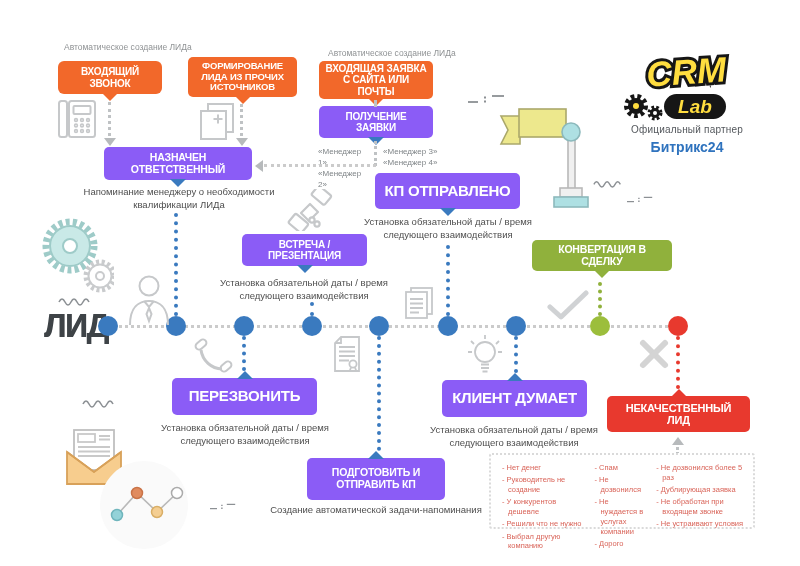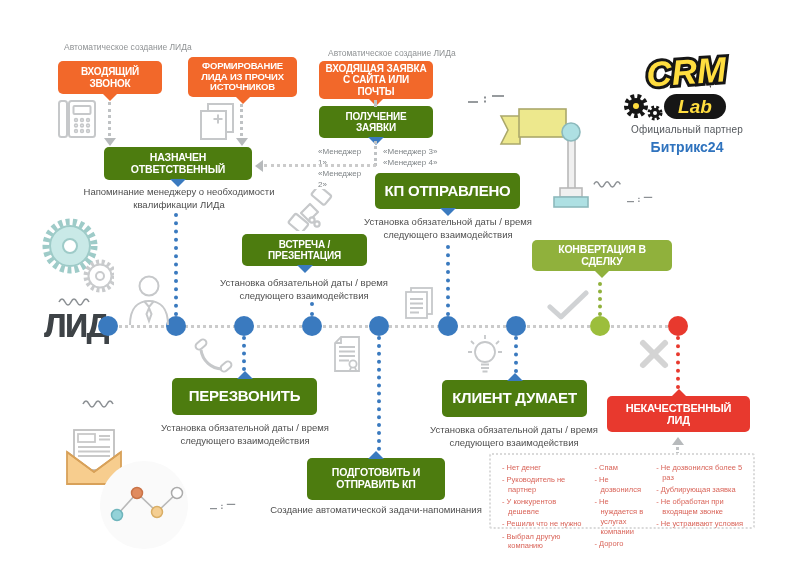--- a/index.html
+++ b/index.html
@@ -3,21 +3,21 @@
 <meta charset="utf-8">
 <style>
   html,body{margin:0;padding:0;background:#fff;}
   #stage{position:relative;width:800px;height:566px;background:#FFFFFF;overflow:hidden;
          font-family:"Liberation Sans",sans-serif;}
   
   .bx{position:absolute;border-radius:5px;color:#fff;font-weight:700;display:flex;
       align-items:center;justify-content:center;text-align:center;line-height:1.12;
       letter-spacing:-0.2px;box-sizing:border-box;padding:2px 6px;}
   .orange{background:#F2682A;--bc:#F2682A;}
-  .blue{background:#4d7c0f;--bc:#3A7ABF;}
+  .blue{background:#8b5cf6;--bc:#3A7ABF;}
   .green{background:#90B13C;--bc:#90B13C;}
   .red{background:#E8392E;--bc:#E8392E;}
   .tail-b::after{content:"";position:absolute;left:50%;bottom:-7px;transform:translateX(-50%);
       width:0;height:0;border:8px solid transparent;border-bottom:0;border-top:8px solid var(--bc);}
   .tail-t::before{content:"";position:absolute;left:50%;top:-7px;transform:translateX(-50%);
       width:0;height:0;border:8px solid transparent;border-top:0;border-bottom:8px solid var(--bc);}
   .fs9{font-size:9.5px;} .fs10{font-size:10px;} .fs10b{font-size:10.5px;} .fs11{font-size:11px;} .fs13{font-size:15px;}
   
   .cap{position:absolute;color:#4E4E4E;font-size:9.5px;line-height:1.32;text-align:center;}
   .tiny{position:absolute;color:#8F9294;font-size:8.5px;}
@@ -50,21 +50,21 @@
   .bgcircle{position:absolute;border-radius:50%;background:#FAFAFA;}
 </style>
 </head>
 <body>
 
 <div id="stage">
 
   <div class="tiny" style="left:64px;top:42px;">Автоматическое создание ЛИДа</div>
   <div class="tiny" style="left:328px;top:48px;">Автоматическое создание ЛИДа</div>
 
-  <div class="bx orange tail-b fs10" style="left:58px;top:61px;width:104px;height:33px;">
+  <div class="bx orange tail-b fs10" style="left:58px;top:61px;width:104px;height:33px;border-radius:6px;">
     <span>ВХОДЯЩИЙ ЗВОНОК</span>
   </div>
   <div class="bx orange tail-b fs9" style="left:188px;top:57px;width:109px;height:40px;">
     <span>ФОРМИРОВАНИЕ ЛИДА ИЗ ПРОЧИХ ИСТОЧНИКОВ</span>
   </div>
   <div class="bx orange tail-b fs10" style="left:319px;top:61px;width:114px;height:38px;">
     <span>ВХОДЯЩАЯ ЗАЯВКА С САЙТА ИЛИ ПОЧТЫ</span>
   </div>
 
   <div class="bx blue tail-b fs10" style="left:319px;top:106px;width:114px;height:32px;">
@@ -148,21 +148,21 @@
   <div class="node n-blue" style="left:312px;top:326px;"></div>
   <div class="node n-blue" style="left:379px;top:326px;"></div>
   <div class="node n-blue" style="left:448px;top:326px;"></div>
   <div class="node n-blue" style="left:516px;top:326px;"></div>
   <div class="node n-green" style="left:600px;top:326px;"></div>
   <div class="node n-red" style="left:678px;top:326px;"></div>
 
   <div class="rej" style="left:489px;top:453px;width:266px;height:76px;">
     <div class="rcol" style="width:95px;">
         <div class="r-item">- Нет денег</div>
-        <div class="r-item">- Руководитель не партнер</div>
+        <div class="r-item">- Руководитель не создание</div>
         <div class="r-item">- У конкурентов дешевле</div>
         <div class="r-item">- Решили что не нужно</div>
         <div class="r-item">- Выбрал другую компанию</div>
       </div>
     <div class="rcol" style="width:60px;">
         <div class="r-item">- Спам</div>
         <div class="r-item">- Не дозвонился</div>
         <div class="r-item">- Не нуждается в услугах компании</div>
         <div class="r-item">- Дорого</div>
       </div>

